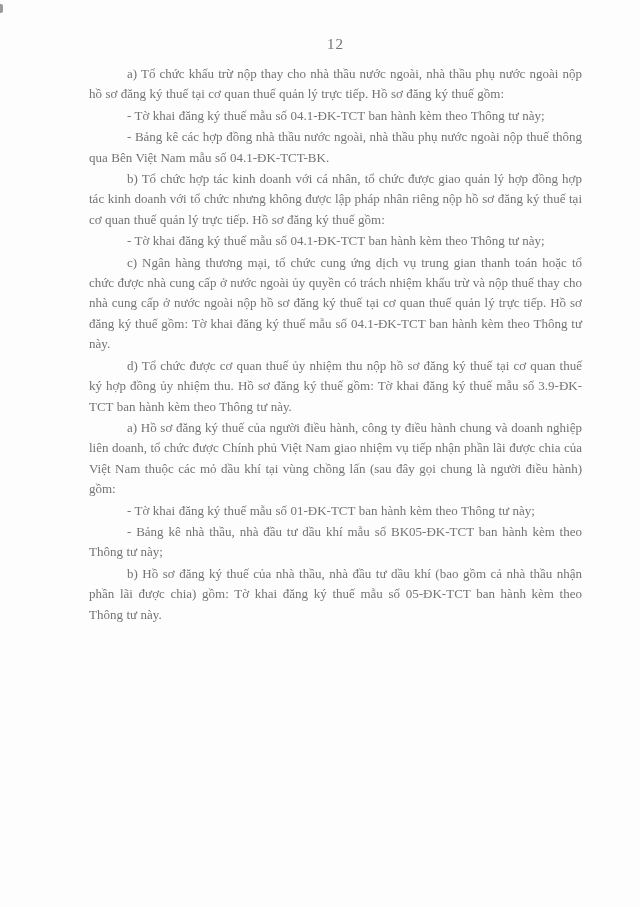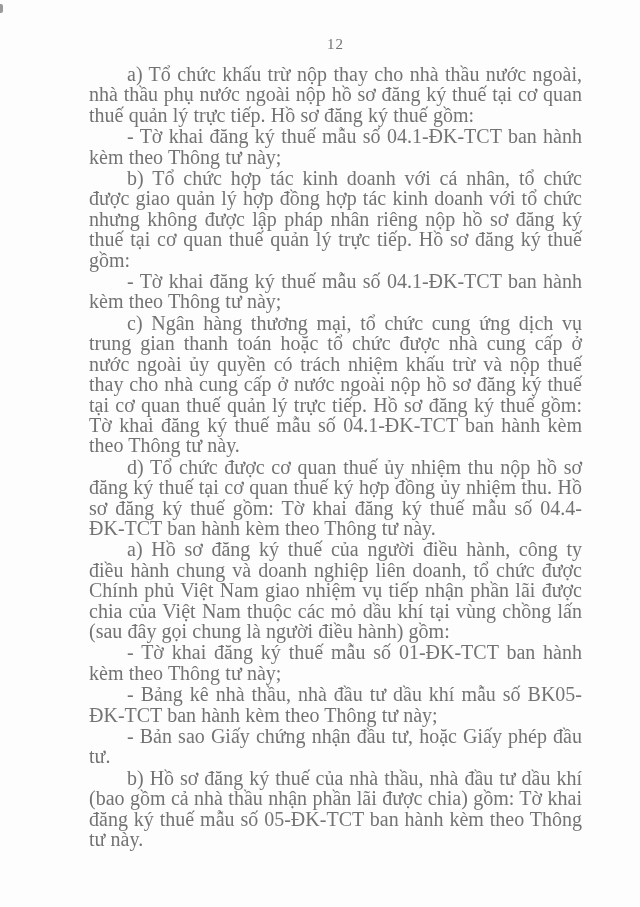--- a/index.html
+++ b/index.html
@@ -36,43 +36,43 @@
   }
   .content {
     position: absolute;
     top: 61px;
     left: 89px;
     width: 493px;
     padding-top: 3px;
   }
   .content p {
     margin: 0 0 1px 0;
-    font-size: 20px;
+    font-size: 13px;
     line-height: 20.4px;
     text-align: justify;
     text-indent: 38px;
     word-spacing: 0.2px;
   }
 </style>
 </head>
 <body>
 
 <div class="page">
 
   <div class="scan-artifact"></div>
 
   <div class="page-number">12</div>
 
   <div class="content">
     <p>a) Tổ chức khấu trừ nộp thay cho nhà thầu nước ngoài, nhà thầu phụ nước ngoài nộp hồ sơ đăng ký thuế tại cơ quan thuế quản lý trực tiếp. Hồ sơ đăng ký thuế gồm:</p>
     <p>- Tờ khai đăng ký thuế mẫu số 04.1-ĐK-TCT ban hành kèm theo Thông tư này;</p>
+    <p>- Bảng kê các hợp đồng nhà thầu nước ngoài, nhà thầu phụ nước ngoài nộp thuế thông qua Bên Việt Nam mẫu số 04.1-ĐK-TCT-BK.</p>
     <p>b) Tổ chức hợp tác kinh doanh với cá nhân, tổ chức được giao quản lý hợp đồng hợp tác kinh doanh với tổ chức nhưng không được lập pháp nhân riêng nộp hồ sơ đăng ký thuế tại cơ quan thuế quản lý trực tiếp. Hồ sơ đăng ký thuế gồm:</p>
     <p>- Tờ khai đăng ký thuế mẫu số 04.1-ĐK-TCT ban hành kèm theo Thông tư này;</p>
     <p>c) Ngân hàng thương mại, tổ chức cung ứng dịch vụ trung gian thanh toán hoặc tổ chức được nhà cung cấp ở nước ngoài ủy quyền có trách nhiệm khấu trừ và nộp thuế thay cho nhà cung cấp ở nước ngoài nộp hồ sơ đăng ký thuế tại cơ quan thuế quản lý trực tiếp. Hồ sơ đăng ký thuế gồm: Tờ khai đăng ký thuế mẫu số 04.1-ĐK-TCT ban hành kèm theo Thông tư này.</p>
-    <p>d) Tổ chức được cơ quan thuế ủy nhiệm thu nộp hồ sơ đăng ký thuế tại cơ quan thuế ký hợp đồng ủy nhiệm thu. Hồ sơ đăng ký thuế gồm: Tờ khai đăng ký thuế mẫu số 04.4-ĐK-TCT ban hành kèm theo Thông tư này.</p>
+    <p>d) Tổ chức được cơ quan thuế ủy nhiệm thu nộp hồ sơ đăng ký thuế tại cơ quan thuế ký hợp đồng ủy nhiệm thu. Hồ sơ đăng ký thuế gồm: Tờ khai đăng ký thuế mẫu số 3.9-ĐK-TCT ban hành kèm theo Thông tư này.</p>
     <p>a) Hồ sơ đăng ký thuế của người điều hành, công ty điều hành chung và doanh nghiệp liên doanh, tổ chức được Chính phủ Việt Nam giao nhiệm vụ tiếp nhận phần lãi được chia của Việt Nam thuộc các mỏ dầu khí tại vùng chồng lấn (sau đây gọi chung là người điều hành) gồm:</p>
     <p>- Tờ khai đăng ký thuế mẫu số 01-ĐK-TCT ban hành kèm theo Thông tư này;</p>
     <p>- Bảng kê nhà thầu, nhà đầu tư dầu khí mẫu số BK05-ĐK-TCT ban hành kèm theo Thông tư này;</p>
-    <p>- Bản sao Giấy chứng nhận đầu tư, hoặc Giấy phép đầu tư.</p>
     <p>b) Hồ sơ đăng ký thuế của nhà thầu, nhà đầu tư dầu khí (bao gồm cả nhà thầu nhận phần lãi được chia) gồm: Tờ khai đăng ký thuế mẫu số 05-ĐK-TCT ban hành kèm theo Thông tư này.</p>
   </div>
 
 </div>
 
 </body></html>

